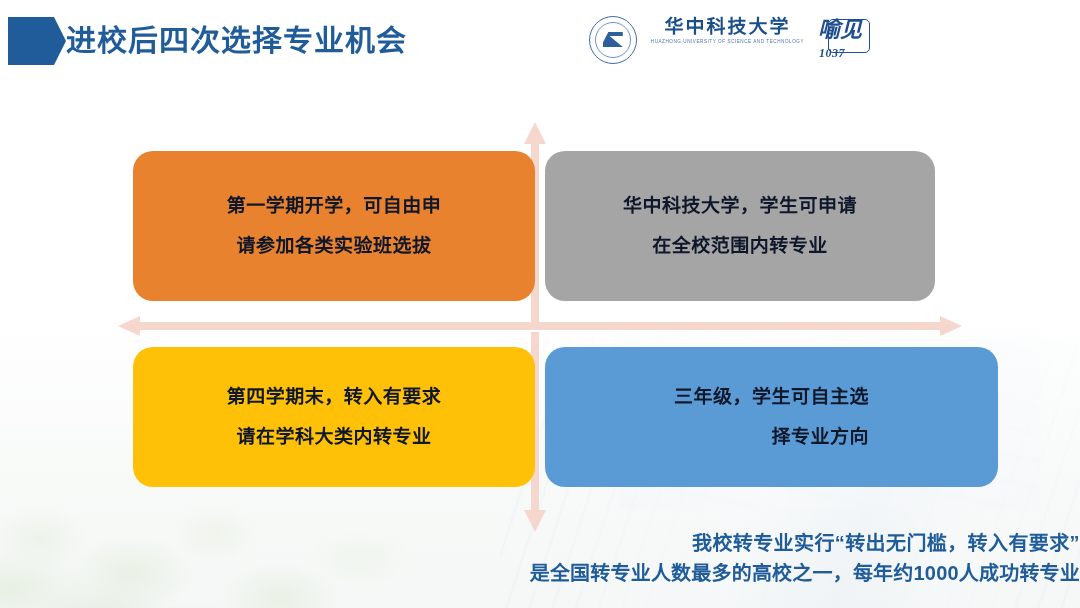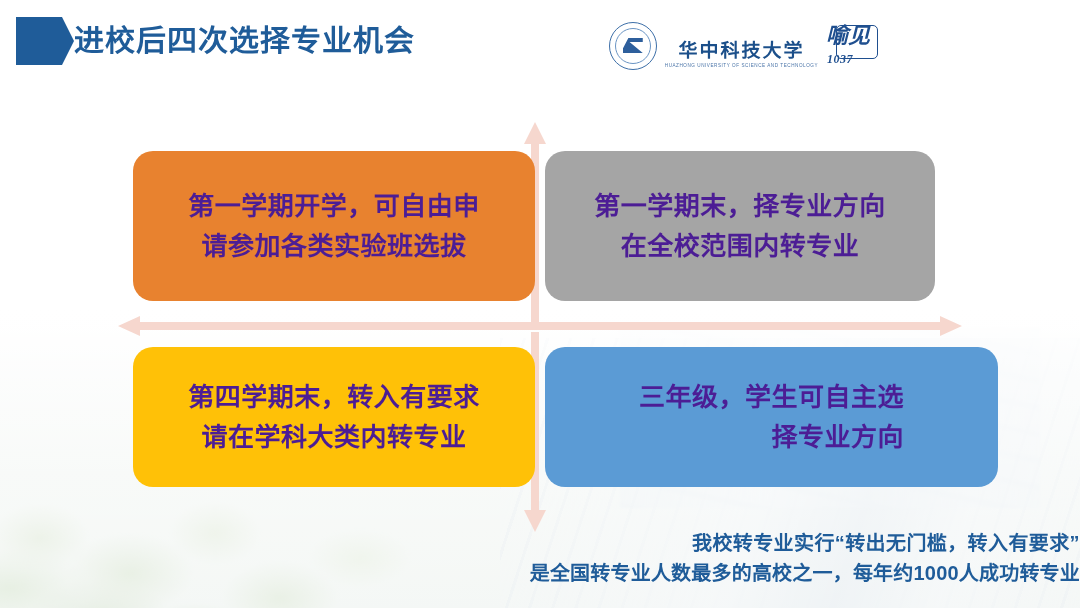--- a/index.html
+++ b/index.html
@@ -50,34 +50,34 @@
       linear-gradient(95deg,rgba(214,226,234,.6) 0%,rgba(236,242,246,.35) 40%,rgba(220,230,238,.5) 100%),
       repeating-linear-gradient(12deg,rgba(200,214,226,.35) 0px,rgba(200,214,226,.35) 6px,rgba(255,255,255,0) 6px,rgba(255,255,255,0) 26px);
     opacity:.7;filter:blur(1.2px);
   }
   .bg-photo .veil{
     position:absolute;inset:0;
     background:linear-gradient(180deg,rgba(255,255,255,.96) 0%,rgba(255,255,255,.80) 22%,rgba(255,255,255,.70) 55%,rgba(255,255,255,.62) 100%);
   }
 
   
-  .header{position:absolute;left:16px;top:0;width:880px;height:86px;background:#ffffff;z-index:5;}
+  .header{position:absolute;left:8px;top:0;width:880px;height:86px;background:#ffffff;z-index:5;}
   .hdr-mark{
     position:absolute;left:0;top:17px;width:58px;height:48px;
     background:#1F5C99;
     clip-path:polygon(0 0,46px 0,58px 24px,46px 48px,0 48px);
   }
   .hdr-title{
     position:absolute;left:58px;top:18px;
     font-size:30px;font-weight:700;letter-spacing:1px;color:#1F5C99;
     line-height:46px;white-space:nowrap;
   }
 
   
-  .logos{position:absolute;right:18px;top:16px;height:54px;display:flex;align-items:flex-end;gap:8px;}
+  .logos{position:absolute;right:18px;top:16px;height:54px;display:flex;align-items:flex-start;gap:14px;}
   .seal{
     width:46px;height:46px;border-radius:50%;
     border:1.6px solid #3d6fa8;position:relative;background:#fff;flex:none;
   }
   .seal:before{
     content:"";position:absolute;left:5px;top:5px;right:5px;bottom:5px;
     border-radius:50%;border:1px solid #6b95c4;
   }
   .seal:after{
     content:"";position:absolute;left:13px;top:15px;width:20px;height:15px;
@@ -118,22 +118,22 @@
     position:absolute;left:118px;top:316px;width:844px;height:20px;z-index:2;
   }
   .arrow-v{
     position:absolute;left:524px;top:122px;width:22px;height:410px;z-index:2;
   }
 
   
   .box{
     position:absolute;border-radius:20px;z-index:3;
     display:flex;align-items:center;justify-content:center;
-    text-align:center;color:#4c1d95;
-    font-size:26px;font-weight:700;line-height:40px;letter-spacing:.5px;
+    text-align:center;color:#0f172a;
+    font-size:19px;font-weight:700;line-height:40px;letter-spacing:.5px;
     padding:0 20px;box-sizing:border-box;
   }
   .box span{display:block;}
   #box-orange{left:133px;top:151px;width:402px;height:150px;background:#E8822F;}
   #box-gray  {left:545px;top:151px;width:390px;height:150px;background:#A5A5A5;}
   #box-yellow{left:133px;top:347px;width:402px;height:140px;background:#FFC107;}
   #box-blue  {left:545px;top:347px;width:453px;height:140px;background:#5B9BD5;text-align:right;}
 
   
   .note{
@@ -185,21 +185,21 @@
 
   <div class="box" id="box-orange">
     <div>
       <span>第一学期开学，可自由申</span>
       <span>请参加各类实验班选拔</span>
     </div>
   </div>
 
   <div class="box" id="box-gray">
     <div>
-      <span>第一学期末，择专业方向</span>
+      <span>华中科技大学，学生可申请</span>
       <span>在全校范围内转专业</span>
     </div>
   </div>
 
   <div class="box" id="box-yellow">
     <div>
       <span>第四学期末，转入有要求</span>
       <span>请在学科大类内转专业</span>
     </div>
   </div>

